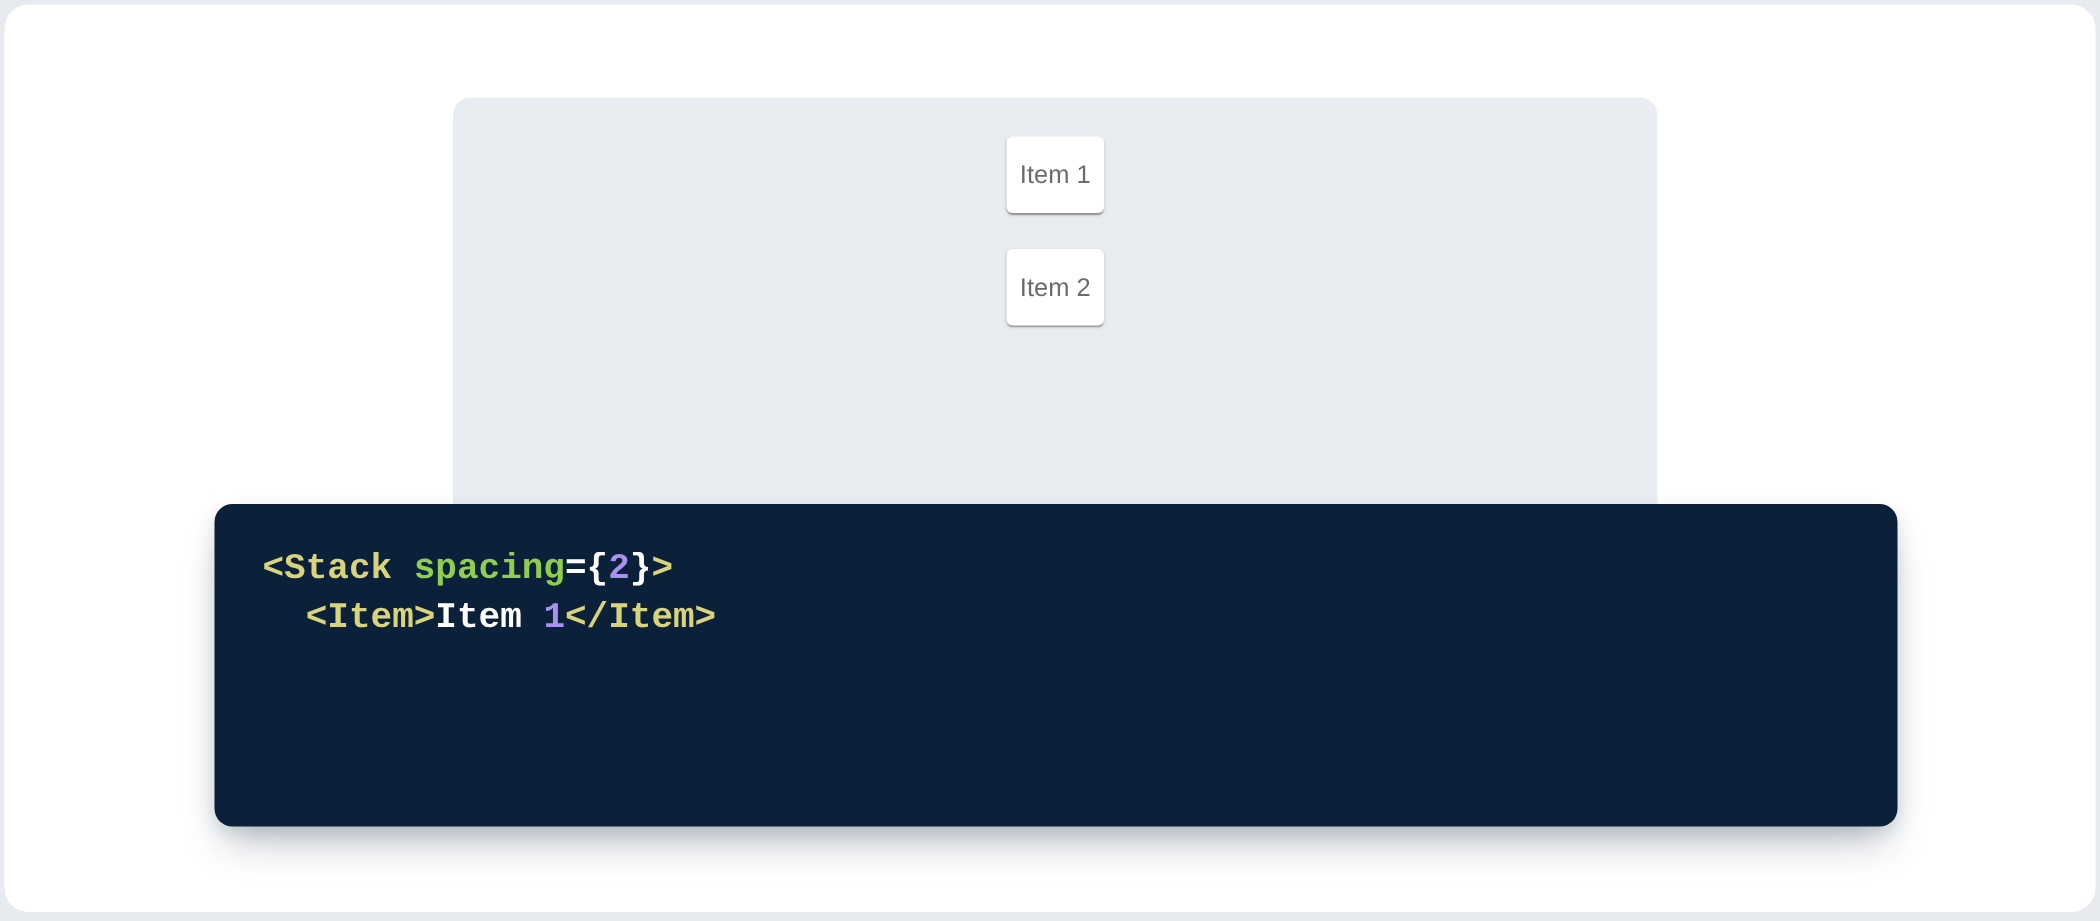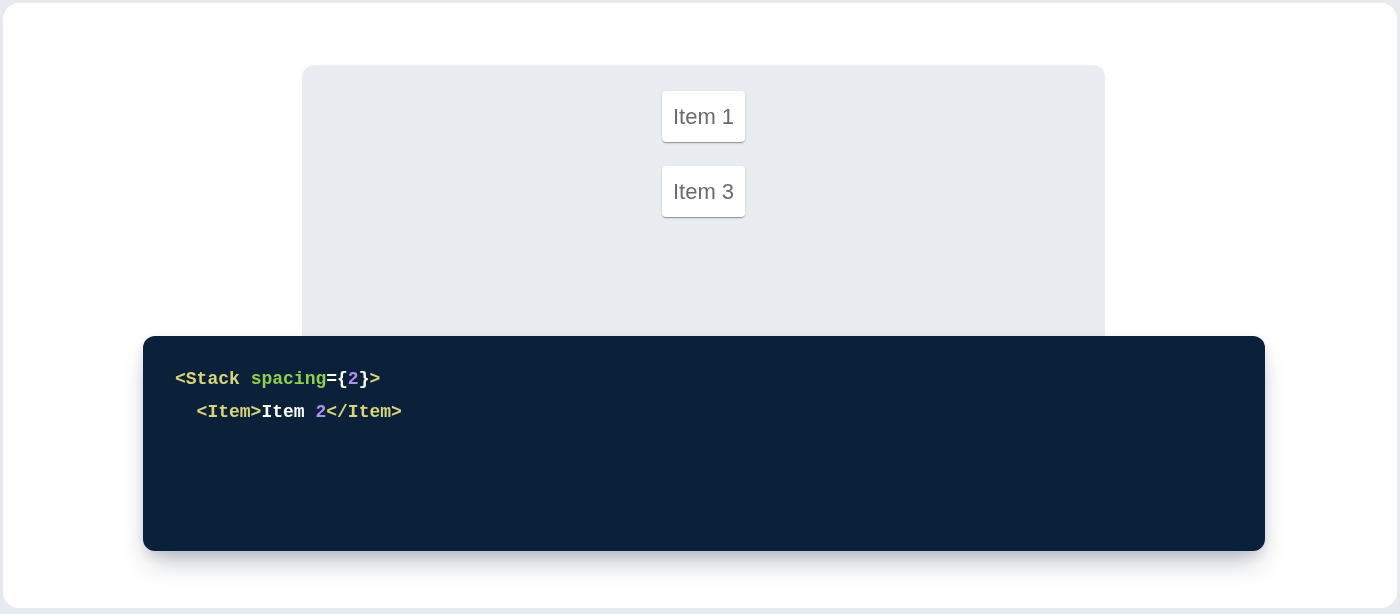--- a/index.html
+++ b/index.html
@@ -40,28 +40,28 @@
 
   .stack {
     display: flex;
     flex-direction: column;
     align-items: center;
     padding-top: 26px;
     gap: 24px;
   }
 
   .item-card {
-    width: 83px;
+    width: 65px;
     height: 51px;
     background: #ffffff;
     border-radius: 4px;
     display: flex;
     align-items: center;
     justify-content: center;
-    font-size: 22px;
+    font-size: 17px;
     color: var(--item-text, #6b6b6b);
     white-space: nowrap;
     box-shadow: 0px 2px 1px -1px rgba(0,0,0,0.2),
                 0px 1px 1px 0px rgba(0,0,0,0.14),
                 0px 1px 3px 0px rgba(0,0,0,0.12);
   }
 
   .code-block {
     position: absolute;
     left: 140px;
@@ -71,46 +71,46 @@
     background: var(--code-bg, #0b2039);
     border-radius: 12px;
     padding: 27px 32px;
     box-shadow: 0 16px 28px -8px rgba(10,30,60,0.30),
                 0 4px 12px rgba(10,30,60,0.10);
     overflow: hidden;
   }
 
   .code-content {
     font-family: "Liberation Mono", "DejaVu Sans Mono", monospace;
-    font-size: 18px;
+    font-size: 24px;
     font-weight: 600;
     line-height: 33.4px;
   }
 
   .code-line { white-space: pre; }
 
   .tok-tag    { color: var(--tok-tag, #d9d47b); }
   .tok-attr   { color: var(--tok-attr, #90ce4d); }
   .tok-number { color: var(--tok-number, #a891f0); }
   .tok-plain  { color: var(--tok-plain, #ffffff); }
 </style>
 </head>
 <body>
 
 <div class="canvas">
   <div class="page-card">
 
     <div class="demo-panel">
       <div class="stack">
           <div class="item-card">Item 1</div>
-          <div class="item-card">Item 3</div>
+          <div class="item-card">Item 2</div>
         </div>
     </div>
 
     <div class="code-block">
       <div class="code-content">
           <div class="code-line"><span class="tok-tag">&lt;Stack</span><span class="tok-plain"> </span><span class="tok-attr">spacing</span><span class="tok-plain">={</span><span class="tok-number">2</span><span class="tok-plain">}</span><span class="tok-tag">&gt;</span></div>
-          <div class="code-line"><span class="tok-plain">  </span><span class="tok-tag">&lt;Item&gt;</span><span class="tok-plain">Item </span><span class="tok-number">2</span><span class="tok-tag">&lt;/Item&gt;</span></div>
+          <div class="code-line"><span class="tok-plain">  </span><span class="tok-tag">&lt;Item&gt;</span><span class="tok-plain">Item </span><span class="tok-number">1</span><span class="tok-tag">&lt;/Item&gt;</span></div>
         </div>
     </div>
 
   </div>
 </div>
 
 </body></html>

